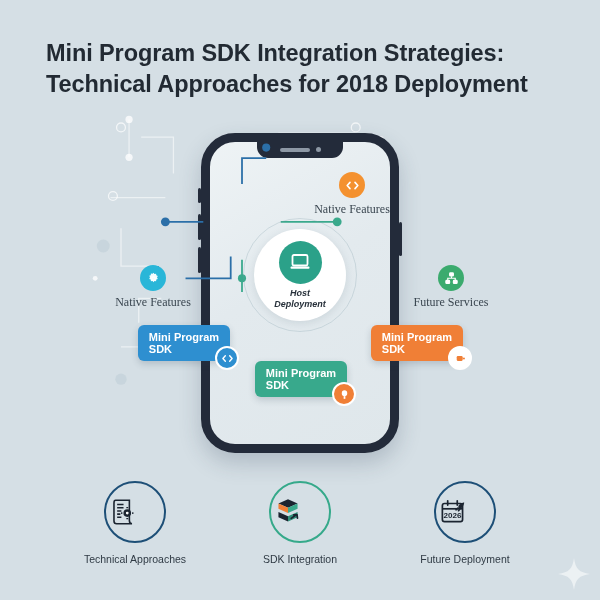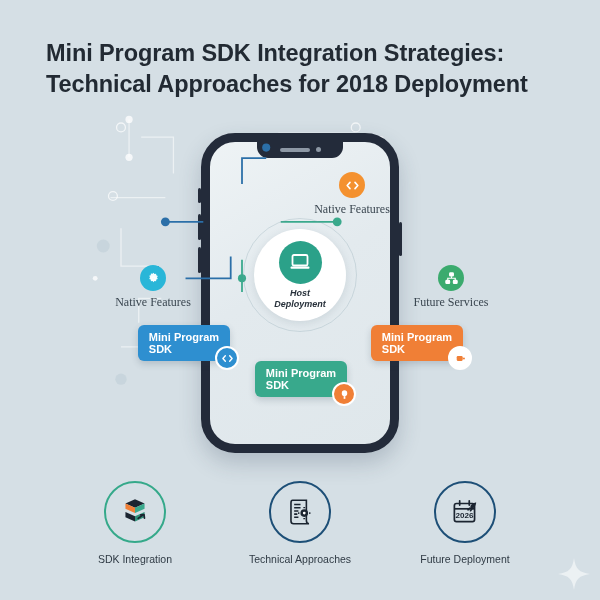--- a/index.html
+++ b/index.html
@@ -126,21 +126,21 @@
   #features {
     position: absolute;
     left: 60px; top: 481px; width: 480px;
     display: flex; justify-content: space-between;
   }
   .feature { width: 150px; text-align: center; }
   .feature-ring {
     width: 62px; height: 62px; border-radius: 50%;
     border: 2.2px solid #1d4f77;
     margin: 0 auto 10px auto;
-    display: flex; align-items: center; justify-content: center;
+    display: flex; align-items: center; 
   }
   .ring-green { border-color: #35a98a; }
   .feature-label { font-size: 10.5px; color: #2f3a44; }
 
   #sparkle { position: absolute; left: 556px; top: 556px; }
 </style>
 </head>
 <body>
 
 <div id="stage">
@@ -298,44 +298,44 @@
         <rect x="15" y="15" width="6" height="5" rx="1.2" fill="#fff"></rect>
         <path d="M12 8.2v3.3M6 15v-3.5h12V15" stroke="#fff"></path>
       </svg>
     </div>
     <div class="sat-label">Future Services</div>
   </div>
 
   <div id="features">
 
     <div class="feature">
+      <div class="feature-ring">
+        <svg width="34" height="34" viewBox="0 0 32 32" fill="none" stroke="#1b2430" stroke-width="1.5">
+          <path d="M9 5h13v19c0 2 1 3 2.5 3H10c-1.6 0-2.5-1-2.5-2.6V7.5C7.5 6 8 5 9 5z"></path>
+          <path d="M10.5 9h6M10.5 12h6M10.5 15h4M10.5 18h3M10.5 21h4"></path>
+          <circle cx="20" cy="17" r="3.6" fill="#1b2430" stroke="none"></circle>
+          <circle cx="20" cy="17" r="1.3" fill="#fff" stroke="none"></circle>
+          <path d="M20 12.4v-1.2M20 22.8v-1.2M24.6 17h1.2M14.2 17h1.2" stroke="#1b2430" stroke-width="1.7"></path>
+        </svg>
+      </div>
+      <div class="feature-label">Technical Approaches</div>
+    </div>
+
+    <div class="feature">
       <div class="feature-ring ring-green">
         <svg width="34" height="34" viewBox="0 0 32 32">
           <path d="M16 4l9 4-9 4-9-4 9-4z" fill="#1b2430"></path>
           <path d="M7 8v5l9 4V12L7 8z" fill="#f07f36"></path>
           <path d="M25 8v5l-9 4V12l9-4z" fill="#3aa98c"></path>
           <path d="M7 16v5l9 4v-5l-9-4z" fill="#1b2430"></path>
           <path d="M25 16v5l-9 4v-5l9-4z" fill="#2f8f78"></path>
           <path d="M19 22l5-3.5M24.5 18.5l.4 3.2M24.5 18.5l-3.1.2" stroke="#1b2430" stroke-width="1.6" fill="none" stroke-linecap="round"></path>
         </svg>
       </div>
       <div class="feature-label">SDK Integration</div>
-    </div>
-
-    <div class="feature">
-      <div class="feature-ring">
-        <svg width="34" height="34" viewBox="0 0 32 32" fill="none" stroke="#1b2430" stroke-width="1.5">
-          <path d="M9 5h13v19c0 2 1 3 2.5 3H10c-1.6 0-2.5-1-2.5-2.6V7.5C7.5 6 8 5 9 5z"></path>
-          <path d="M10.5 9h6M10.5 12h6M10.5 15h4M10.5 18h3M10.5 21h4"></path>
-          <circle cx="20" cy="17" r="3.6" fill="#1b2430" stroke="none"></circle>
-          <circle cx="20" cy="17" r="1.3" fill="#fff" stroke="none"></circle>
-          <path d="M20 12.4v-1.2M20 22.8v-1.2M24.6 17h1.2M14.2 17h1.2" stroke="#1b2430" stroke-width="1.7"></path>
-        </svg>
-      </div>
-      <div class="feature-label">Technical Approaches</div>
     </div>
 
     <div class="feature">
       <div class="feature-ring">
         <svg width="34" height="34" viewBox="0 0 32 32" fill="none" stroke="#1b2430" stroke-width="1.6">
           <rect x="6" y="8" width="19" height="17" rx="2"></rect>
           <path d="M6 13h19"></path>
           <path d="M11 5.5v4M20 5.5v4" stroke-linecap="round"></path>
           <text x="15.5" y="21.4" font-family="'Liberation Sans',sans-serif" font-size="7.6" font-weight="bold" fill="#1b2430" stroke="none" text-anchor="middle">2026</text>
           <path d="M21.5 9.5c2.8-2.6 5-2.4 5-2.4s.2 2.3-2.4 5.1c-1 1-2 1-2.6.4-.6-.6-.7-1.6 0-3.1z" fill="#1b2430" stroke="none"></path>

